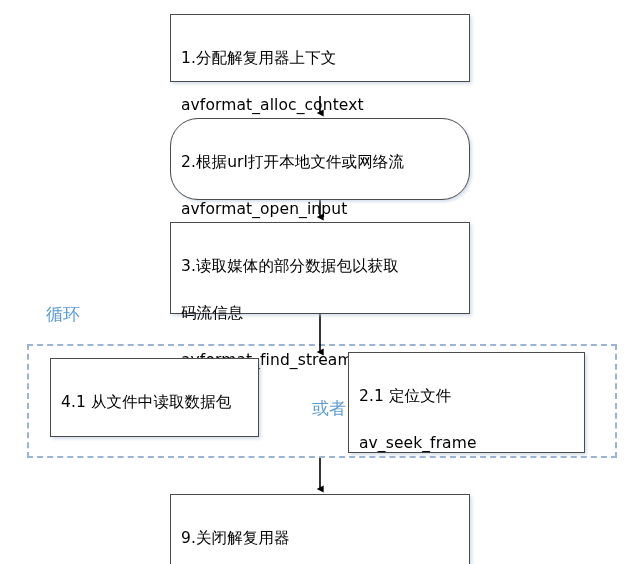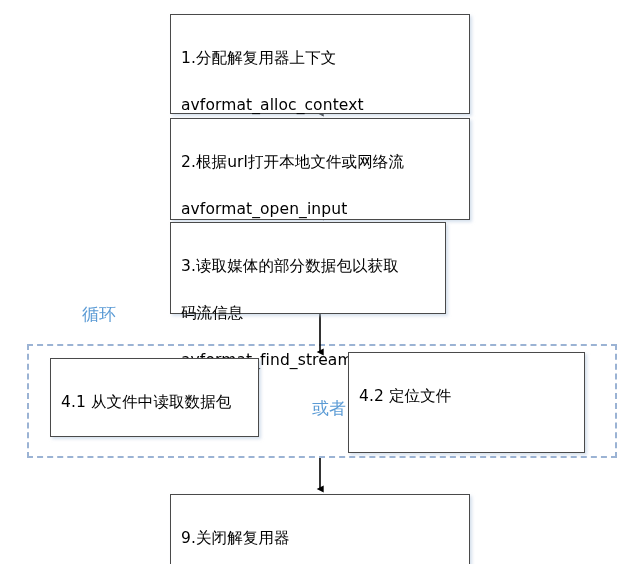--- a/index.html
+++ b/index.html
@@ -27,23 +27,23 @@
     color: #000000;
     font-size: 15.5px;
     line-height: 1.52;
     letter-spacing: 0.1px;
     white-space: pre-line;
   }
   .node .line {
     display: block;
   }
 
-  #node-1 { left: 170px; top: 14px;  width: 300px; height: 100px; }
-  #node-2 { left: 170px; top: 118px; width: 300px; height: 102px; }
-  #node-3 { left: 170px; top: 222px; width: 276px; height: 92px; }
+  #node-1 { left: 170px; top: 14px;  width: 300px; height: 68px; }
+  #node-2 { left: 170px; top: 118px; width: 300px; height: 82px; border-radius: 28px; }
+  #node-3 { left: 170px; top: 222px; width: 300px; height: 92px; }
   #node-41 { left: 50px;  top: 358px; width: 209px; height: 79px; }
   #node-42 { left: 348px; top: 352px; width: 237px; height: 101px; }
   #node-5 { left: 170px; top: 494px; width: 300px; height: 82px; }
 
   
   #loop-box {
     position: absolute;
     left: 27px;
     top: 344px;
     width: 590px;
@@ -54,21 +54,21 @@
   }
 
   
   .blue-label {
     position: absolute;
     color: #5b9bd5;
     font-size: 17px;
     line-height: 1;
     white-space: nowrap;
   }
-  #label-loop { left: 46px; top: 306px; margin-left: 36px; }
+  #label-loop { left: 46px; top: 306px; }
   #label-or   { left: 312px; top: 400px; }
 
   
   .connector {
     position: absolute;
     left: 0;
     top: 0;
     width: 632px;
     height: 564px;
     pointer-events: none;
@@ -110,21 +110,22 @@
     <span class="line">3.读取媒体的部分数据包以获取</span>
     <span class="line">码流信息</span>
     <span class="line">avformat_find_stream_info</span>
   </div>
 
   <div class="node" id="node-41">
     <span class="line">4.1 从文件中读取数据包</span>
   </div>
 
   <div class="node" id="node-42">
-    <span class="line">4.2 定位文件</span>
+    <span class="line">2.1 定位文件</span>
+    <span class="line">av_seek_frame</span>
   </div>
 
   <div class="node" id="node-5">
     <span class="line">9.关闭解复用器</span>
     
   </div>
 
 </div>
 
 </body></html>

